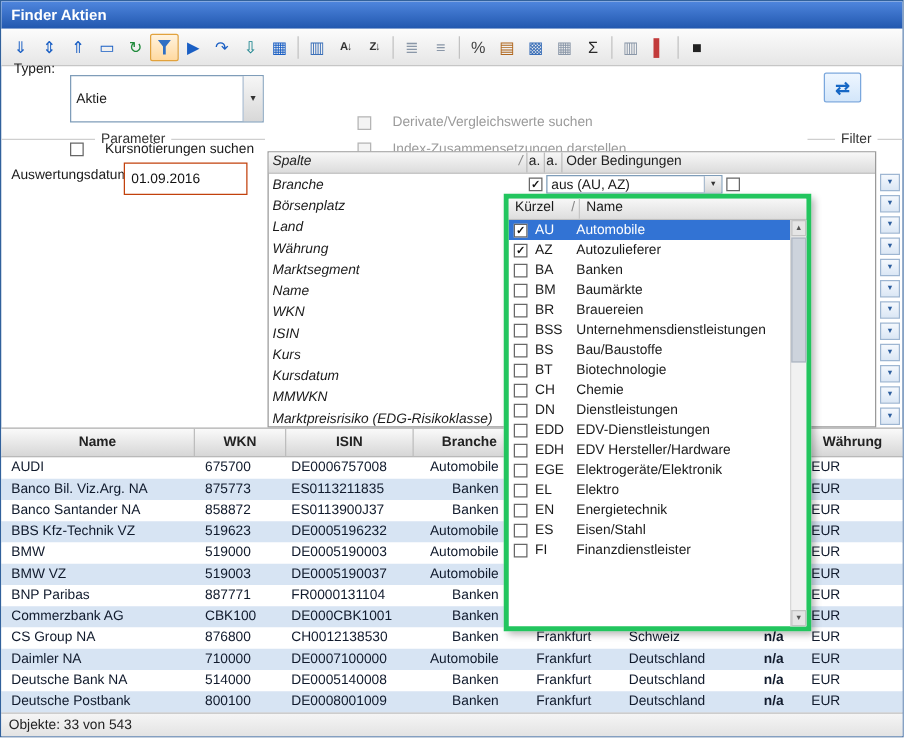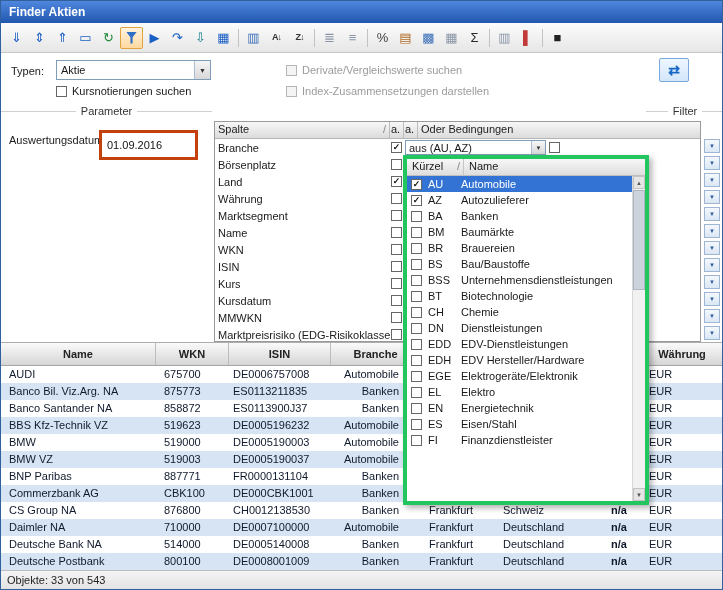--- a/index.html
+++ b/index.html
@@ -7,44 +7,44 @@
   .window{position:relative;width:723px;height:590px;background:#fff;border:1px solid #31619c;overflow:hidden;font-size:11px;color:#1a1a1a;}
   .titlebar{position:absolute;left:0;top:0;right:0;height:22px;background:linear-gradient(#4f86de,#2157ae);color:#fff;font-weight:bold;font-size:12px;line-height:22px;padding-left:8px;}
   .toolbar{position:absolute;left:0;top:22px;right:0;height:30px;background:linear-gradient(#fcfcfc,#e6e6e6);border-bottom:1px solid #c6c6c6;display:flex;align-items:center;padding:0 4px;}
   .tb-btn{width:23px;height:22px;display:flex;align-items:center;justify-content:center;border:1px solid transparent;border-radius:2px;flex:none;}
   .tb-btn.active{background:linear-gradient(#fff3df,#ffd9a0);border-color:#e2a23c;}
   .tb-glyph{font-size:13px;line-height:1;}
   .tb-glyph.small{font-size:9px;font-weight:bold;letter-spacing:-1px;}
   .tb-sep{width:1px;height:18px;background:#c2c2c2;margin:0 3px;flex:none;}
   .funnel{width:11px;height:12px;display:inline-block;clip-path:polygon(0 0,100% 0,60% 48%,60% 100%,40% 100%,40% 48%);}
   .lbl{white-space:nowrap;}
-  .combo{display:flex;align-items:center;border:1px solid #7f9db9;background:#fff;height:20px;}
+  .combo{display:flex;align-items:center;border:1px solid #7f9db9;background:#fff;height:38px;}
   .combo .cval{flex:1;padding-left:4px;white-space:nowrap;overflow:hidden;}
   .carr{width:16px;height:100%;background:linear-gradient(#f6f6f6,#d8d8d8);border-left:1px solid #aabccf;display:flex;align-items:center;justify-content:center;color:#333;font-size:7px;flex:none;}
   .carr::after{content:"▼";}
-  .typen-label{position:absolute;left:10px;top:64px;}
+  .typen-label{position:absolute;left:10px;top:48px;}
   .typen-combo{position:absolute;left:55px;top:59px;width:155px;}
-  .cb-row{position:absolute;display:flex;align-items:flex-end;gap:5px;}
+  .cb-row{position:absolute;display:flex;align-items:flex-end;gap:17px;margin-top:28px;}
   .cbx{width:11px;height:11px;border:1px solid #676767;background:#fff;display:inline-flex;align-items:center;justify-content:center;font-size:9px;font-weight:bold;color:#111;line-height:1;flex:none;}
   .cbx.disabled{border-color:#b5b5b5;background:#f4f4f4;}
   .disabled-label{color:#9b9b9b;}
   .refresh-btn{position:absolute;left:658px;top:57px;width:30px;height:24px;border:1px solid #7aa7dd;background:linear-gradient(#eef6ff,#d3e6fa);display:flex;align-items:center;justify-content:center;color:#1667c5;font-size:14px;font-weight:bold;border-radius:2px;}
   .sec{position:absolute;top:104px;display:flex;align-items:center;color:#333;}
   .sec .line{flex:1;height:1px;background:#cfcfcf;}
   .sec .txt{padding:0 5px;}
   .sec-param{left:0;width:211px;}
   .sec-filter{left:645px;width:78px;}
   .ausw-label{position:absolute;left:8px;top:133px;}
-  .ausw-input{position:absolute;left:98px;top:129px;width:99px;height:19px;border:3px solid #c2410c;background:#fff;font:11px "Liberation Sans",sans-serif;padding:12px 5px;color:#111;}
+  .ausw-input{position:absolute;left:98px;top:129px;width:99px;height:19px;border:1px solid #c2410c;background:#fff;font:11px "Liberation Sans",sans-serif;padding:12px 5px;color:#111;}
   .pgrid{position:absolute;left:213px;top:120px;width:487px;height:221px;border:1px solid #9a9a9a;background:#fff;}
   .pg-hdr{display:flex;height:17px;background:linear-gradient(#f7f7f7,#dcdcdc);border-bottom:1px solid #b5b5b5;}
   .pg-hc{border-right:1px solid #bcbcbc;padding:0 3px;line-height:15px;color:#222;display:flex;overflow:hidden;}
   .sort{margin-left:auto;color:#888;}
   .sort::after{content:"/";}
-  .w-spalte{width:175px;}
+  .w-spalte{width:207px;font-style:italic;}
   .w-a{width:14px;padding:0 1px;}
   .w-bed{width:144px;}
   .w-oder{flex:1;border-right:none;}
   .pg-row{display:flex;height:17px;align-items:center;}
   .pg-c{height:100%;display:flex;align-items:center;overflow:hidden;}
   .pg-c.pg-lab{padding-left:3px;white-space:nowrap;}
   .pg-combo{display:flex;align-items:center;border:1px solid #7f9db9;background:#fff;height:15px;width:141px;margin-left:1px;}
   .pg-combo .cval{flex:1;padding-left:3px;white-space:nowrap;overflow:hidden;}
   .pg-combo .carr{width:14px;font-size:6px;}
   .farrows{position:absolute;left:703px;top:138px;width:17px;}
@@ -542,27 +542,27 @@
           <span class="pp-code">BM</span>
           <span class="pp-name">Baumärkte</span>
         </div>
         <div class="pp-row">
           <span class="cbx"></span>
           <span class="pp-code">BR</span>
           <span class="pp-name">Brauereien</span>
         </div>
         <div class="pp-row">
           <span class="cbx"></span>
+          <span class="pp-code">BSS</span>
+          <span class="pp-name">Unternehmensdienstleistungen</span>
+        </div>
+        <div class="pp-row">
+          <span class="cbx"></span>
           <span class="pp-code">BS</span>
           <span class="pp-name">Bau/Baustoffe</span>
-        </div>
-        <div class="pp-row">
-          <span class="cbx"></span>
-          <span class="pp-code">BSS</span>
-          <span class="pp-name">Unternehmensdienstleistungen</span>
         </div>
         <div class="pp-row">
           <span class="cbx"></span>
           <span class="pp-code">BT</span>
           <span class="pp-name">Biotechnologie</span>
         </div>
         <div class="pp-row">
           <span class="cbx"></span>
           <span class="pp-code">CH</span>
           <span class="pp-name">Chemie</span>

